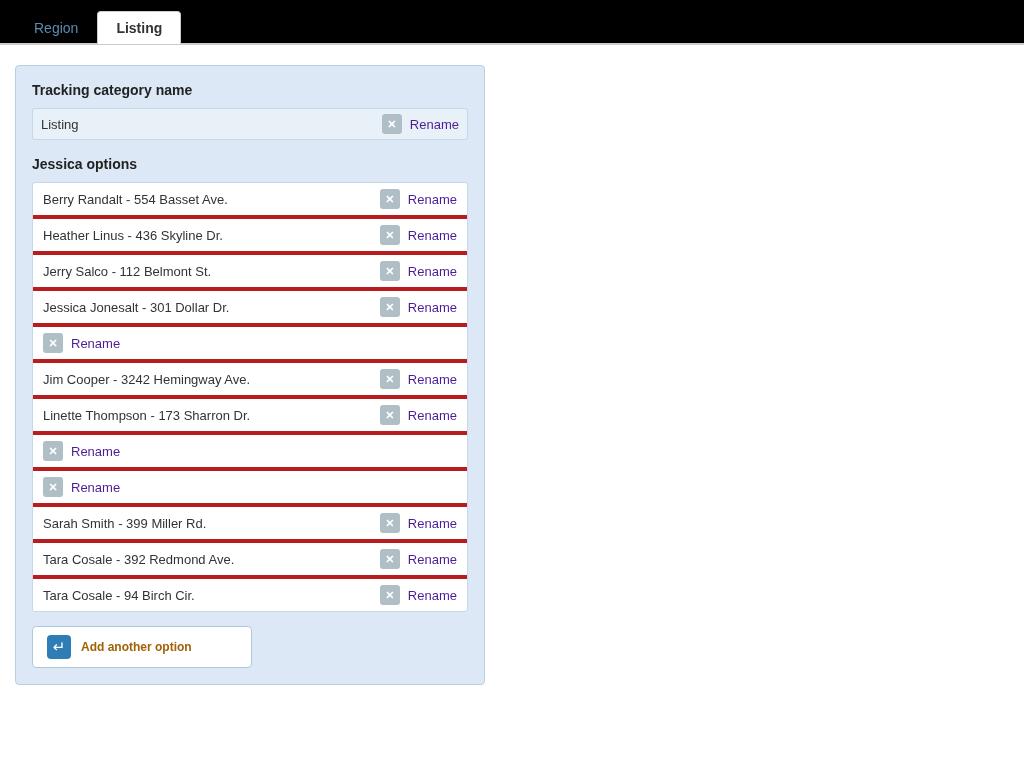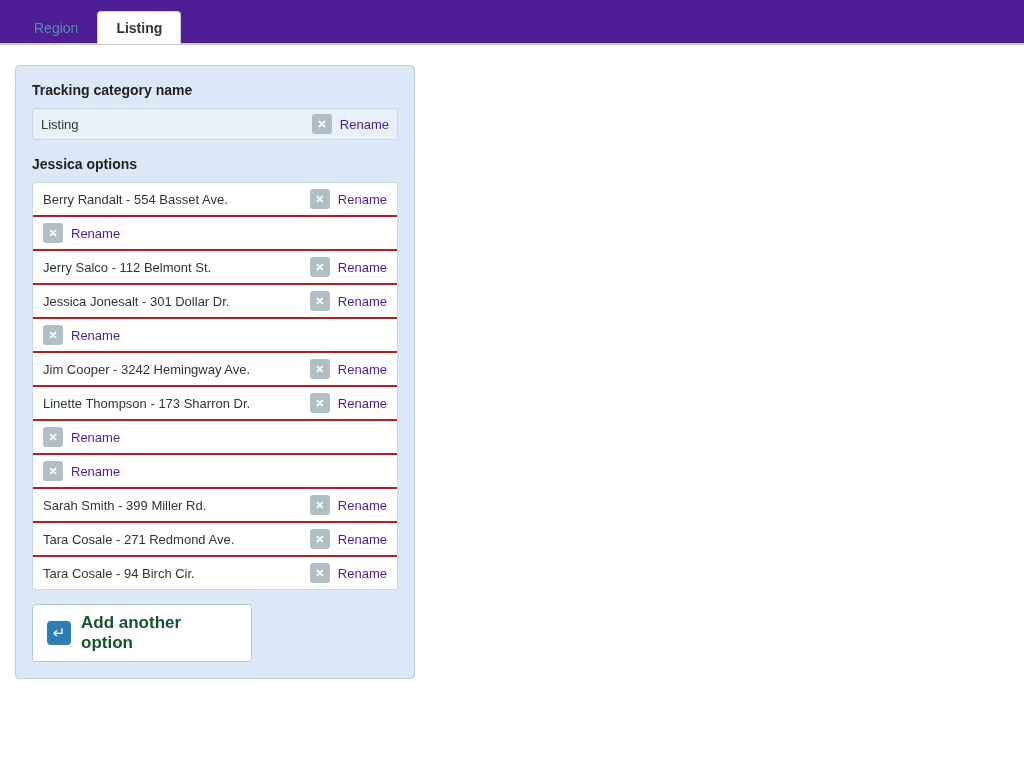--- a/index.html
+++ b/index.html
@@ -8,21 +8,21 @@
       font-size: 13px;
       background: #fff;
       color: #333;
     }
 
     
     .tabs {
       display: flex;
       border-bottom: 2px solid #ccc;
       padding: 10px 15px 0 15px;
-      background: #4c1d95;
+      background: #000000;
     }
     .tab {
       padding: 8px 18px;
       cursor: pointer;
       border: 1px solid transparent;
       border-bottom: none;
       border-radius: 4px 4px 0 0;
       color: #5a8bb0;
       font-size: 14px;
       background: transparent;
@@ -40,21 +40,21 @@
     .main {
       padding: 20px 15px;
     }
 
     
     .panel {
       background: #dce8f5;
       border: 1px solid #b8cfe0;
       border-radius: 4px;
       padding: 16px;
-      width: 400px;
+      width: 470px;
     }
 
     
     .section-title {
       font-weight: bold;
       font-size: 14px;
       margin-bottom: 10px;
       color: #222;
     }
 
@@ -100,21 +100,21 @@
       background: #fff;
       border: 1px solid #c5d8ea;
       border-radius: 3px;
       overflow: hidden;
       margin-bottom: 14px;
     }
     .option-row {
       display: flex;
       align-items: center;
       padding: 6px 10px;
-      border-bottom: 2px solid #b91c1c;
+      border-bottom: 4px solid #b91c1c;
     }
     .option-row:last-child {
       border-bottom: none;
     }
     .option-text {
       flex: 1;
       font-size: 13px;
       color: #333;
     }
 
@@ -136,23 +136,23 @@
       background: #2e7db5;
       border-radius: 4px;
       display: flex;
       align-items: center;
       justify-content: center;
       color: #fff;
       font-size: 15px;
       flex-shrink: 0;
     }
     .add-option-label {
-      color: #14532d;
-      font-weight: bold;
-      font-size: 17px;
+      color: #a16207;
+      font-weight: bold;
+      font-size: 12px;
     }
   </style>
 </head>
 <body>
 
 <div class="tabs">
   <div class="tab">Region</div>
   <div class="tab active">Listing</div>
 </div>
 
@@ -168,20 +168,21 @@
 
     <div class="section-title">Jessica options</div>
     <div class="options-box" id="options-container">
 
     <div class="option-row">
           <span class="option-text">Berry Randalt - 554 Basset Ave.</span>
           <div class="x-btn">✕</div>
           <a class="rename-link">Rename</a>
         </div>
         <div class="option-row">
+          <span class="option-text">Heather Linus - 436 Skyline Dr.</span>
           <div class="x-btn">✕</div>
           <a class="rename-link">Rename</a>
         </div>
         <div class="option-row">
           <span class="option-text">Jerry Salco - 112 Belmont St.</span>
           <div class="x-btn">✕</div>
           <a class="rename-link">Rename</a>
         </div>
         <div class="option-row">
           <span class="option-text">Jessica Jonesalt - 301 Dollar Dr.</span>
@@ -209,21 +210,21 @@
         <div class="option-row">
           <div class="x-btn">✕</div>
           <a class="rename-link">Rename</a>
         </div>
         <div class="option-row">
           <span class="option-text">Sarah Smith - 399 Miller Rd.</span>
           <div class="x-btn">✕</div>
           <a class="rename-link">Rename</a>
         </div>
         <div class="option-row">
-          <span class="option-text">Tara Cosale - 271 Redmond Ave.</span>
+          <span class="option-text">Tara Cosale - 392 Redmond Ave.</span>
           <div class="x-btn">✕</div>
           <a class="rename-link">Rename</a>
         </div>
         <div class="option-row">
           <span class="option-text">Tara Cosale - 94 Birch Cir.</span>
           <div class="x-btn">✕</div>
           <a class="rename-link">Rename</a>
         </div>
       </div>
 

